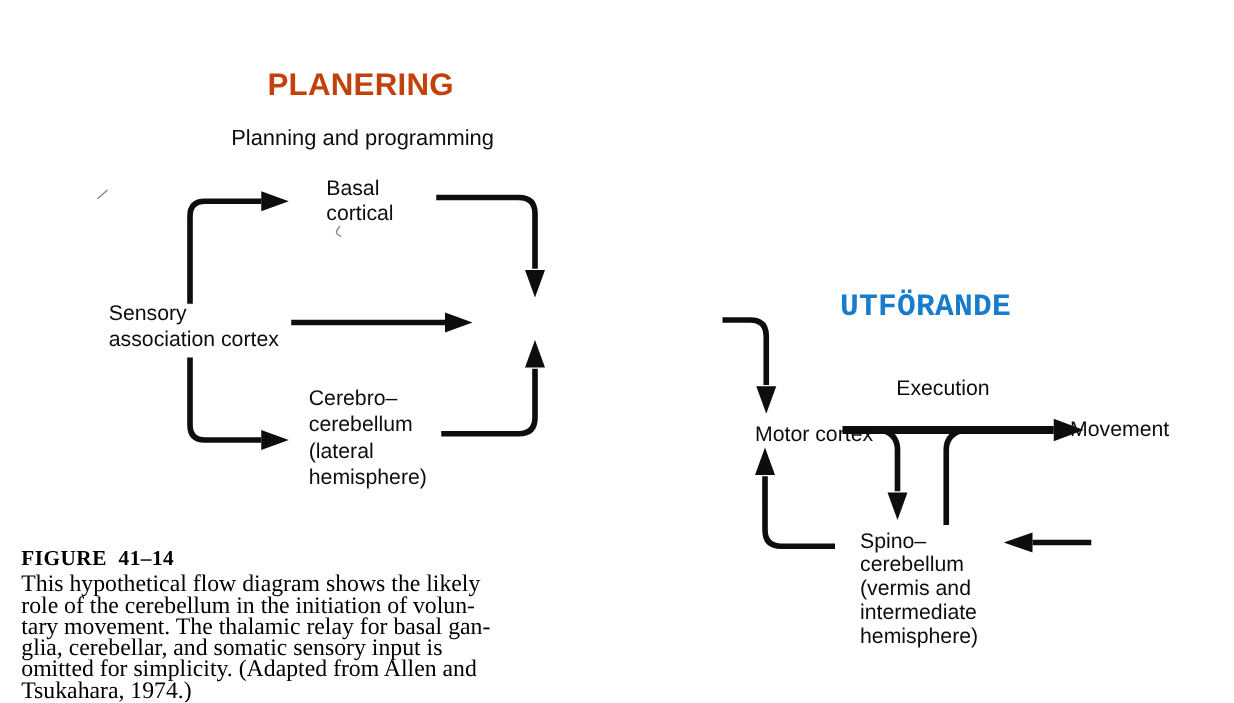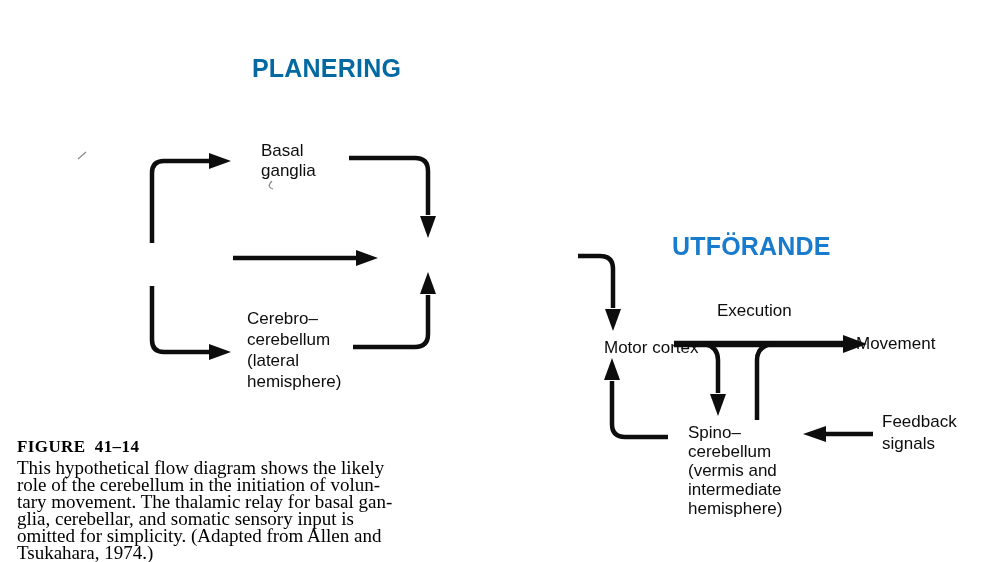--- a/index.html
+++ b/index.html
@@ -81,49 +81,50 @@
       <path d="M668,437 L625,437 Q612,437 612,424 L612,381"></path>
       <polygon points="612,358 604,380 620,380"></polygon>
     </g>
 
     <g>
       <path d="M873,434 L826,434"></path>
       <polygon points="803,434 826,426 826,442"></polygon>
     </g>
   </svg>
 
-  <div class="lbl overlay" style="left: 214px; top: 55px; color: #0369a1; margin-left: 38px;">PLANERING</div>
+  <div class="lbl overlay" style="left: 214px; top: 55px; color: #c2410c;">PLANERING</div>
 
+  <div class="lbl" style="left:185px;top:100px;font-size:17.5px;">Planning and programming</div>
 
   <div class="lbl" style="left:261px;top:141px;">Basal
-ganglia</div>
+cortical</div>
 
+  <div class="lbl lh21" style="left:87px;top:240px;">Sensory
+association cortex</div>
 
 
   <div class="lbl lh21" style="left:247px;top:308px;">Cerebro–
 cerebellum
 (lateral
 hemisphere)</div>
 
-  <div class="lbl overlay" style="left: 672px; top: 233px; color: rgb(24, 123, 205);">UTFÖRANDE</div>
+  <div class="lbl overlay" style="left: 672px; top: 233px; color: rgb(24, 123, 205); font-family: Liberation Mono, monospace;">UTFÖRANDE</div>
 
   <div class="lbl" style="left:699px;top:301px;margin-left:18px;">Execution</div>
 
   <div class="lbl" style="left:604px;top:338px;">Motor cortex</div>
 
   <div class="lbl" style="left:856px;top:334px;">Movement</div>
 
   <div class="lbl lh19" style="left:688px;top:423px;">Spino–
 cerebellum
 (vermis and
 intermediate
 hemisphere)</div>
 
-  <div class="lbl lh22" style="left:882px;top:411px;">Feedback
-signals</div>
 
   <div class="caption">
     <div class="cap-title">FIGURE  41–14</div>
     <div class="cap-body">This hypothetical flow diagram shows the likely
 role of the cerebellum in the initiation of volun-
 tary movement. The thalamic relay for basal gan-
 glia, cerebellar, and somatic sensory input is
 omitted for simplicity. (Adapted from Allen and
 Tsukahara, 1974.)</div>
   </div>

